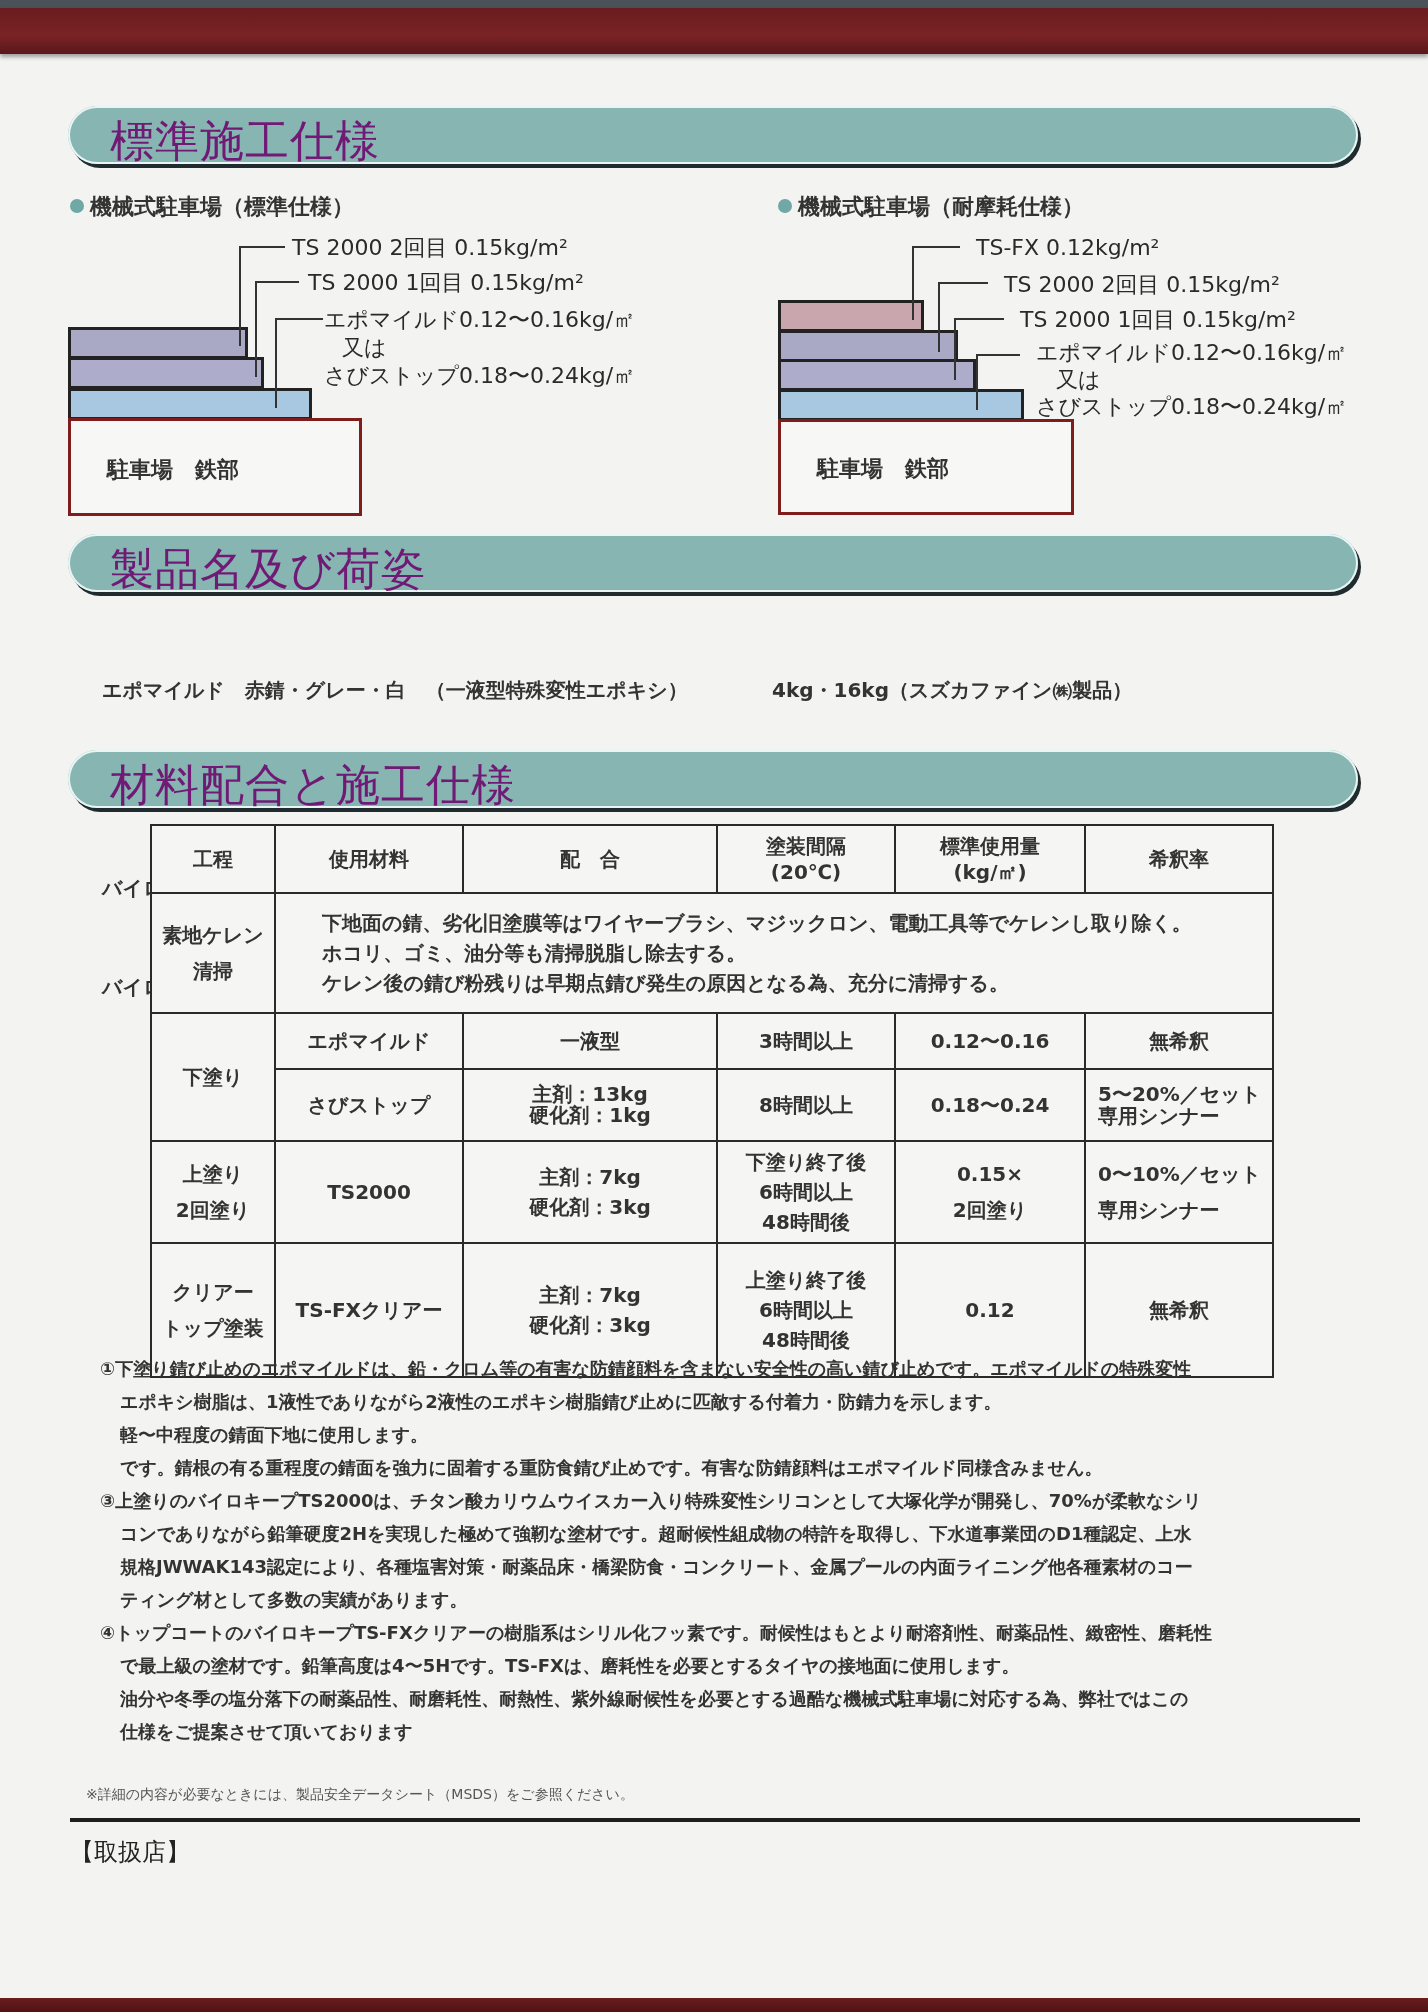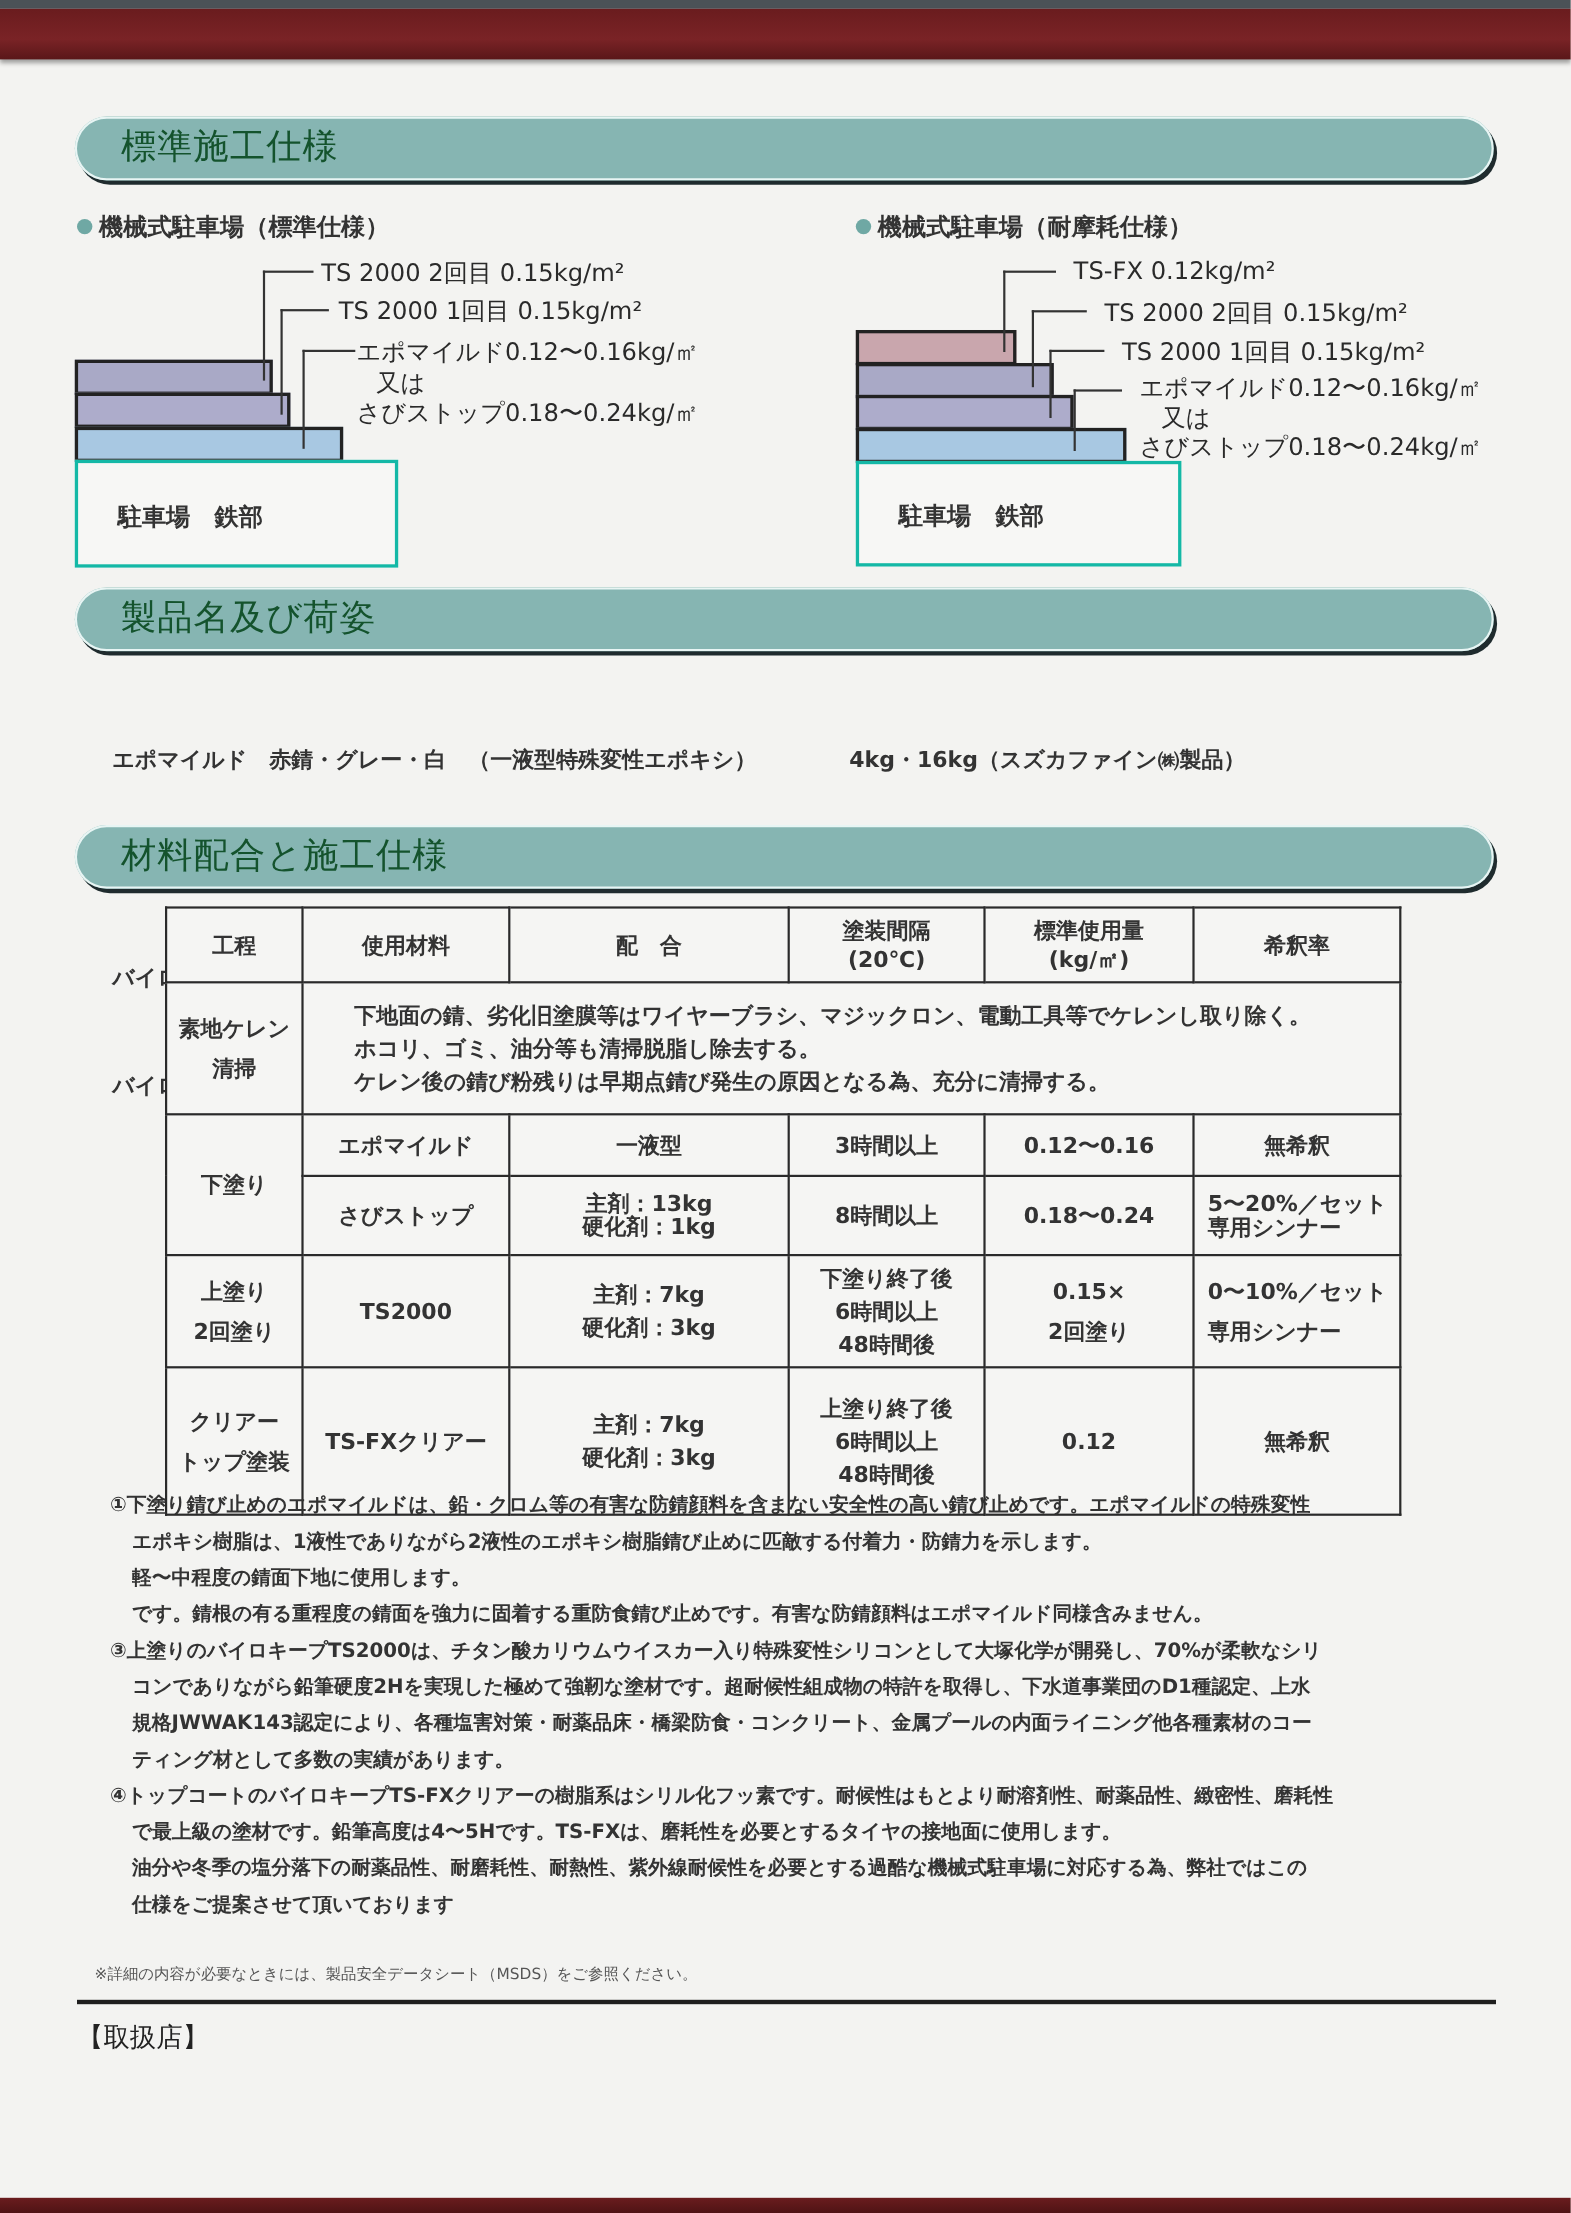--- a/index.html
+++ b/index.html
@@ -1,29 +1,29 @@
 <!DOCTYPE html>
 <html><head>
 <meta charset="utf-8">
 <style>
   html,body{margin:0;padding:0;}
   body{width:1428px;height:2012px;position:relative;background:#f3f3f1;font-family:"DejaVu Sans","Liberation Sans",sans-serif;color:#2a2a2a;overflow:hidden;}
   .topbar{position:absolute;left:0;top:0;width:1428px;height:8px;background:#4b5257;}
   .band{position:absolute;left:0;top:8px;width:1428px;height:46px;background:linear-gradient(#6a1c1e,#7a2326 60%,#5a1719);box-shadow:0 3px 4px rgba(0,0,0,.35);}
   .bottomband{position:absolute;left:0;top:1998px;width:1428px;height:14px;background:linear-gradient(#6a1c1e,#4e1314);}
   .sec-header{position:absolute;left:68px;width:1290px;height:58px;border-radius:30px;background:#86b5b2;box-shadow:3px 4px 0 #1f2b2e, 0 0 0 2px #e8f5f4 inset;}
-  .sec-header span{position:absolute;left:42px;top:6px;font-size:32px;color:#14532d;letter-spacing:1px;}
+  .sec-header span{position:absolute;left:42px;top:6px;font-size:44px;color:#701a75;letter-spacing:1px;}
   .sub{position:absolute;font-size:22px;font-weight:bold;color:#333;}
   .sub .dot{display:inline-block;width:14px;height:14px;border-radius:50%;background:#6fa8a4;margin-right:6px;vertical-align:middle;position:relative;top:-2px;}
   .diag{position:absolute;}
   .layer{position:absolute;border:3px solid #222;box-sizing:border-box;}
   .lbl{position:absolute;font-size:22px;color:#2a2a2a;white-space:nowrap;}
   .vline{position:absolute;width:2px;background:#333;}
   .hline{position:absolute;height:2px;background:#333;}
-  .base{position:absolute;border:3px solid #14b8a6;background:#f7f7f5;box-sizing:border-box;}
+  .base{position:absolute;border:3px solid #7f1d1d;background:#f7f7f5;box-sizing:border-box;}
   .base span{position:absolute;left:36px;bottom:28px;font-size:22px;font-weight:bold;color:#333;}
   .prod{position:absolute;font-size:20px;font-weight:bold;color:#333;line-height:33px;white-space:pre;}
   table.spec{position:absolute;left:150px;top:824px;width:1124px;border-collapse:collapse;font-size:20px;color:#333;background:#f5f5f3;}
   table.spec td,table.spec th{border:2.5px solid #2a2a2a;text-align:center;font-weight:bold;padding:0;line-height:26px;}
   table.spec th{height:66px;font-weight:bold;}
   .note{position:absolute;left:100px;width:1240px;font-size:18px;font-weight:bold;color:#333;line-height:33px;}
   .note p{margin:0;}
   .ind{padding-left:20px;}
   .foot{position:absolute;left:86px;top:1786px;font-size:14px;color:#555;}
   .rule{position:absolute;left:70px;top:1818px;width:1290px;height:4px;background:#1e1e1e;}

